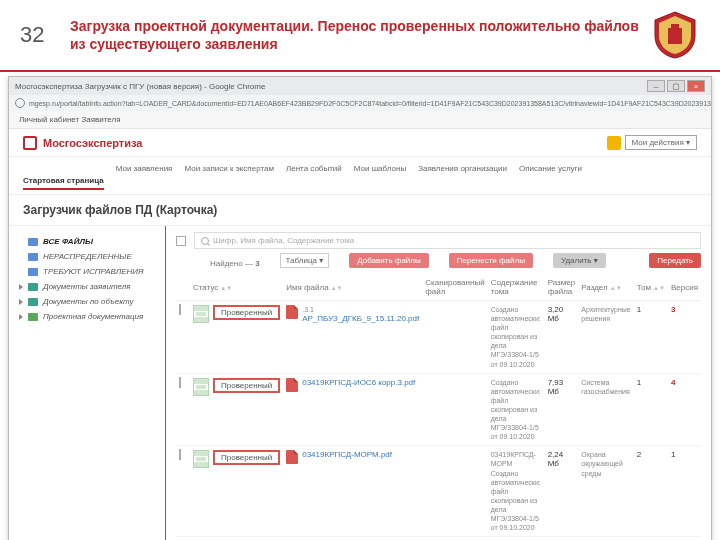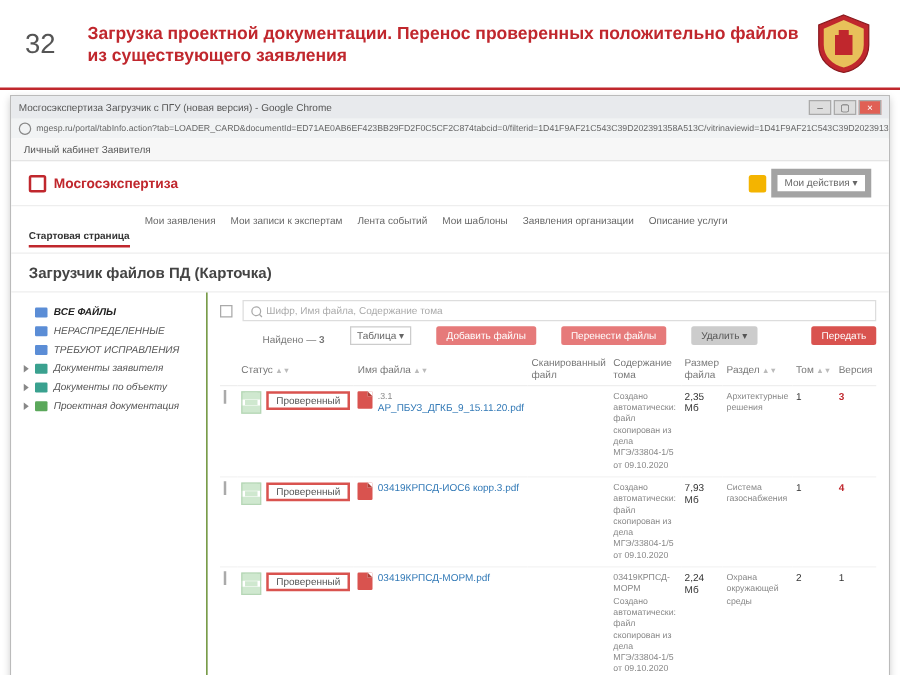--- a/index.html
+++ b/index.html
@@ -16,21 +16,21 @@
   .win-btn.close { background: #e06055; color: #fff; }
   .url-bar { background: #f1f3f4; padding: 3px 6px; font-size: 7px; color: #666; display: flex; align-items: center; gap: 4px; overflow: hidden; white-space: nowrap; }
   .url-icon { width: 10px; height: 10px; border: 1px solid #888; border-radius: 50%; flex-shrink: 0; }
   .app { background: #fff; }
   .cabinet-bar { background: #f7f7f7; padding: 4px 10px; font-size: 8px; color: #555; border-bottom: 1px solid #e5e5e5; }
   .app-header { display: flex; justify-content: space-between; align-items: center; padding: 6px 14px; border-bottom: 1px solid #eee; }
   .app-logo { display: flex; align-items: center; gap: 6px; font-size: 11px; color: #c0272d; font-weight: 600; }
   .logo-mark { width: 14px; height: 14px; border: 2px solid #c0272d; border-radius: 2px; }
   .app-actions { display: flex; align-items: center; gap: 4px; font-size: 8px; color: #666; }
   .notif { width: 14px; height: 14px; background: #f4b400; border-radius: 2px; }
-  .dropdown { border: 5px solid #a3a3a3; padding: 2px 6px; background: #fff; }
+  .dropdown { border: 1px solid #a3a3a3; padding: 2px 6px; background: #fff; }
   .tabs { display: flex; gap: 12px; padding: 4px 14px; font-size: 8px; color: #666; border-bottom: 1px solid #eee; }
   .tab { padding: 3px 0; }
   .tab.active { color: #333; border-bottom: 2px solid #c0272d; font-weight: 600; margin-top: 12px; }
   .page-heading { padding: 8px 14px; font-size: 12px; font-weight: 600; color: #444; border-bottom: 1px solid #eee; }
   .content { display: flex; }
   .sidebar { width: 157px; padding: 8px 10px; border-right: 1px solid #4d7c0f; font-style: italic; }
   .side-item { display: flex; align-items: center; gap: 5px; padding: 3px 0; font-size: 8px; color: #555; cursor: pointer; }
   .side-item.active { font-weight: bold; color: #222; }
   .folder { width: 10px; height: 8px; border-radius: 1px; }
   .f-blue { background: #5b8dd6; }
@@ -197,21 +197,21 @@
                   </div>
                 </td>
                 <td>
                   <div class="file-cell">
                     <span class="pdf-ic"></span>
                     <div><div class="small-gray">.3.1</div><a href="#" class="file-link">АР_ПБУЗ_ДГКБ_9_15.11.20.pdf</a></div>
                   </div>
                 </td>
                 <td></td>
                 <td class="small-gray">Создано автоматически: файл скопирован из дела МГЭ/33804-1/5 от 09.10.2020</td>
-                <td>2,35 Мб</td>
+                <td>3,20 Мб</td>
                 <td class="small-gray">Архитектурные решения</td>
                 <td>1</td>
                 <td class="red-txt">3</td>
               </tr>
               <tr>
                 <td><span class="chk"></span></td>
                 <td>
                   <div class="status-cell">
                     <span class="status-icon"></span>
                     <span class="status-box">Проверенный</span>

